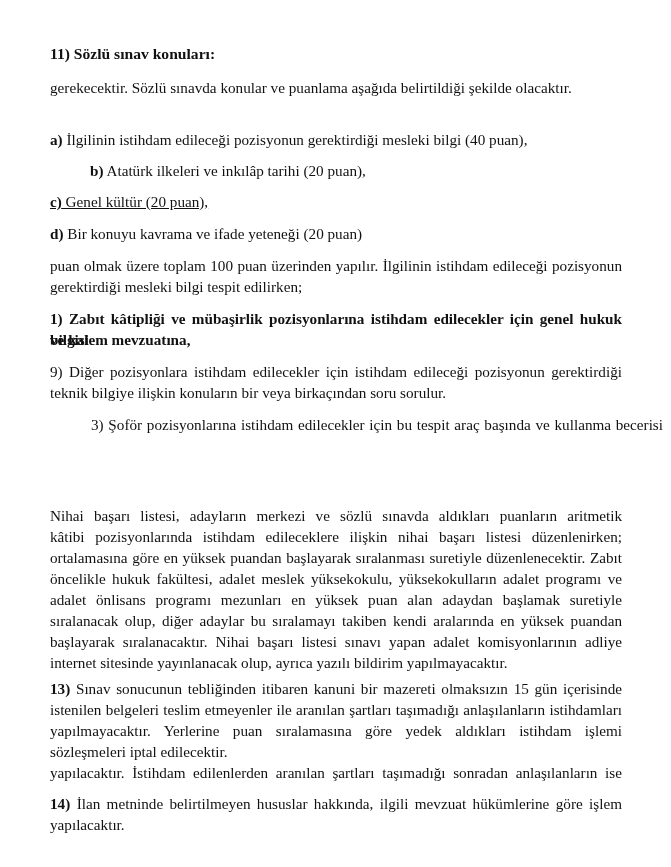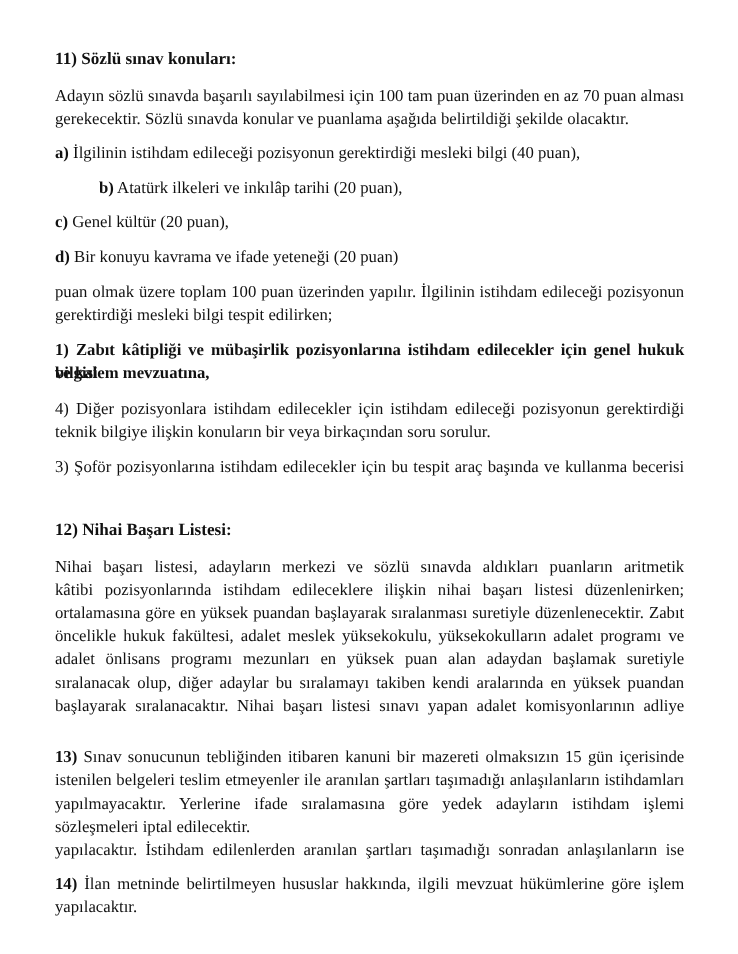--- a/index.html
+++ b/index.html
@@ -19,74 +19,71 @@
 </head>
 <body>
 
 <div class="page">
 
   <div class="block" style="top:35px;">
     <span class="line heading">11) Sözlü sınav konuları:</span>
   </div>
 
   <div class="block" style="top:69px;">
-    <span class="line just">Adayın sözlü sınavda başarılı sayılabilmesi için 100 tam puan üzerinden en az 70 puan alması</span>
     <span class="line">gerekecektir. Sözlü sınavda konular ve puanlama aşağıda belirtildiği şekilde olacaktır.</span>
   </div>
 
   <div class="block" style="top:121px;">
     <span class="line"><span class="lbl">a)</span><span> İlgilinin istihdam edileceği pozisyonun gerektirdiği mesleki bilgi (40 puan),</span></span>
   </div>
   <div class="block" style="top:152px;margin-left:40px;">
     <span class="line"><span class="lbl">b)</span><span> Atatürk ilkeleri ve inkılâp tarihi (20 puan),</span></span>
   </div>
-  <div class="block" style="top:183px;">
+  <div class="block" style="top:183px;text-decoration:underline;">
     <span class="line"><span class="lbl">c)</span><span> Genel kültür (20 puan),</span></span>
   </div>
   <div class="block" style="top:215px;">
     <span class="line"><span class="lbl">d)</span><span> Bir konuyu kavrama ve ifade yeteneği (20 puan)</span></span>
   </div>
 
   <div class="block" style="top:247px;">
     <span class="line just">puan olmak üzere toplam 100 puan üzerinden yapılır. İlgilinin istihdam edileceği pozisyonun</span>
     <span class="line">gerektirdiği mesleki bilgi tespit edilirken;</span>
   </div>
 
   <div class="block" style="top:300px;font-weight:bold;">
     <span class="line just">1) Zabıt kâtipliği ve mübaşirlik pozisyonlarına istihdam edilecekler için genel hukuk bilgisi</span>
     <span class="line">ve kalem mevzuatına,</span>
   </div>
 
   <div class="block" style="top:353px;">
-    <span class="line just">4) Diğer pozisyonlara istihdam edilecekler için istihdam edileceği pozisyonun gerektirdiği</span>
+    <span class="line just">9) Diğer pozisyonlara istihdam edilecekler için istihdam edileceği pozisyonun gerektirdiği</span>
     <span class="line">teknik bilgiye ilişkin konuların bir veya  birkaçından soru sorulur.</span>
   </div>
 
-  <div class="block" style="top:406px;">
+  <div class="block" style="top:406px;margin-left:41px;">
     <span class="line just">3) Şoför pozisyonlarına istihdam edilecekler için bu tespit araç başında ve kullanma becerisi</span>
   </div>
 
-  <div class="block" style="top:463px;">
-    <span class="line heading">12) Nihai Başarı Listesi:</span>
-  </div>
 
   <div class="block" style="top:497px;">
     <span class="line just">Nihai başarı listesi, adayların merkezi ve sözlü sınavda aldıkları puanların aritmetik</span>
     <span class="line just">kâtibi pozisyonlarında istihdam edileceklere ilişkin nihai başarı listesi düzenlenirken;</span>
     <span class="line just">ortalamasına göre en yüksek puandan başlayarak sıralanması suretiyle düzenlenecektir. Zabıt</span>
     <span class="line just">öncelikle hukuk fakültesi, adalet meslek yüksekokulu, yüksekokulların adalet programı ve</span>
     <span class="line just">adalet önlisans programı mezunları en yüksek puan alan adaydan başlamak suretiyle</span>
     <span class="line just">sıralanacak olup, diğer adaylar bu sıralamayı takiben kendi aralarında en yüksek puandan</span>
     <span class="line just">başlayarak sıralanacaktır. Nihai başarı listesi sınavı yapan adalet komisyonlarının adliye</span>
+    <span class="line">internet sitesinde yayınlanacak olup, ayrıca yazılı bildirim yapılmayacaktır.</span>
   </div>
 
   <div class="block" style="top:670px;">
     <span class="line just"><span class="lbl">13)</span><span> Sınav sonucunun tebliğinden itibaren kanuni bir mazereti olmaksızın 15 gün içerisinde</span></span>
     <span class="line just">istenilen belgeleri teslim etmeyenler ile aranılan şartları taşımadığı anlaşılanların istihdamları</span>
-    <span class="line just">yapılmayacaktır. Yerlerine ifade sıralamasına göre yedek adayların istihdam işlemi</span>
+    <span class="line just">yapılmayacaktır. Yerlerine puan sıralamasına göre yedek aldıkları istihdam işlemi</span>
     <span class="line">sözleşmeleri iptal edilecektir.</span>
     <span class="line just">yapılacaktır. İstihdam edilenlerden aranılan şartları taşımadığı sonradan anlaşılanların ise</span>
   </div>
 
   <div class="block" style="top:785px;">
     <span class="line just"><span class="lbl">14)</span><span> İlan metninde belirtilmeyen hususlar hakkında, ilgili mevzuat hükümlerine göre işlem</span></span>
     <span class="line">yapılacaktır.</span>
   </div>
 
 </div>

